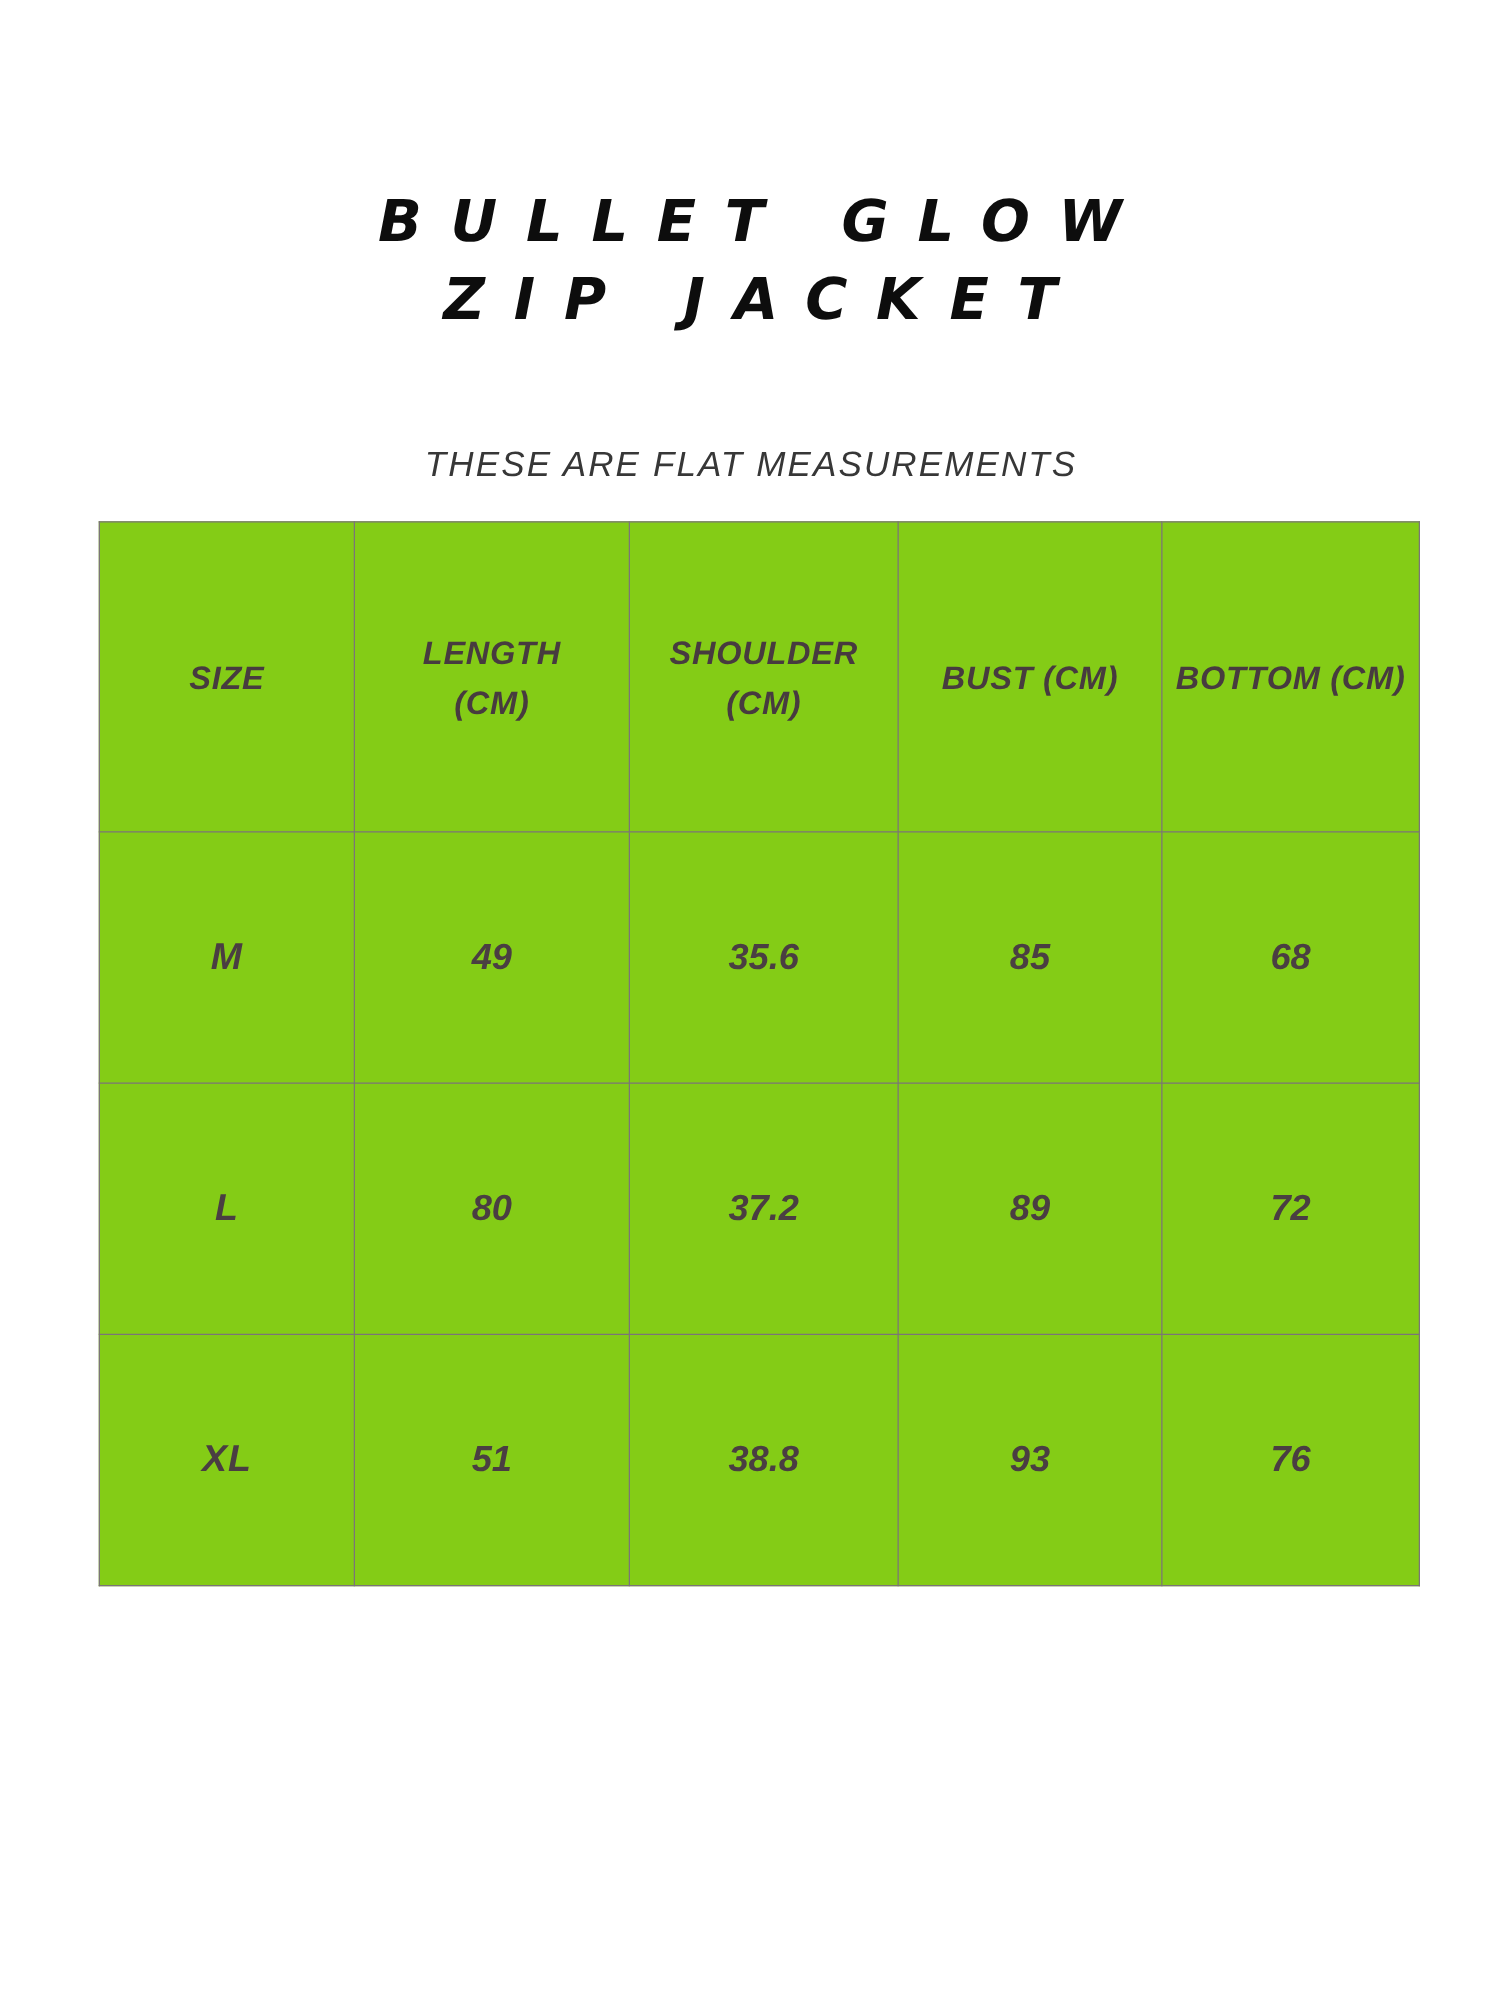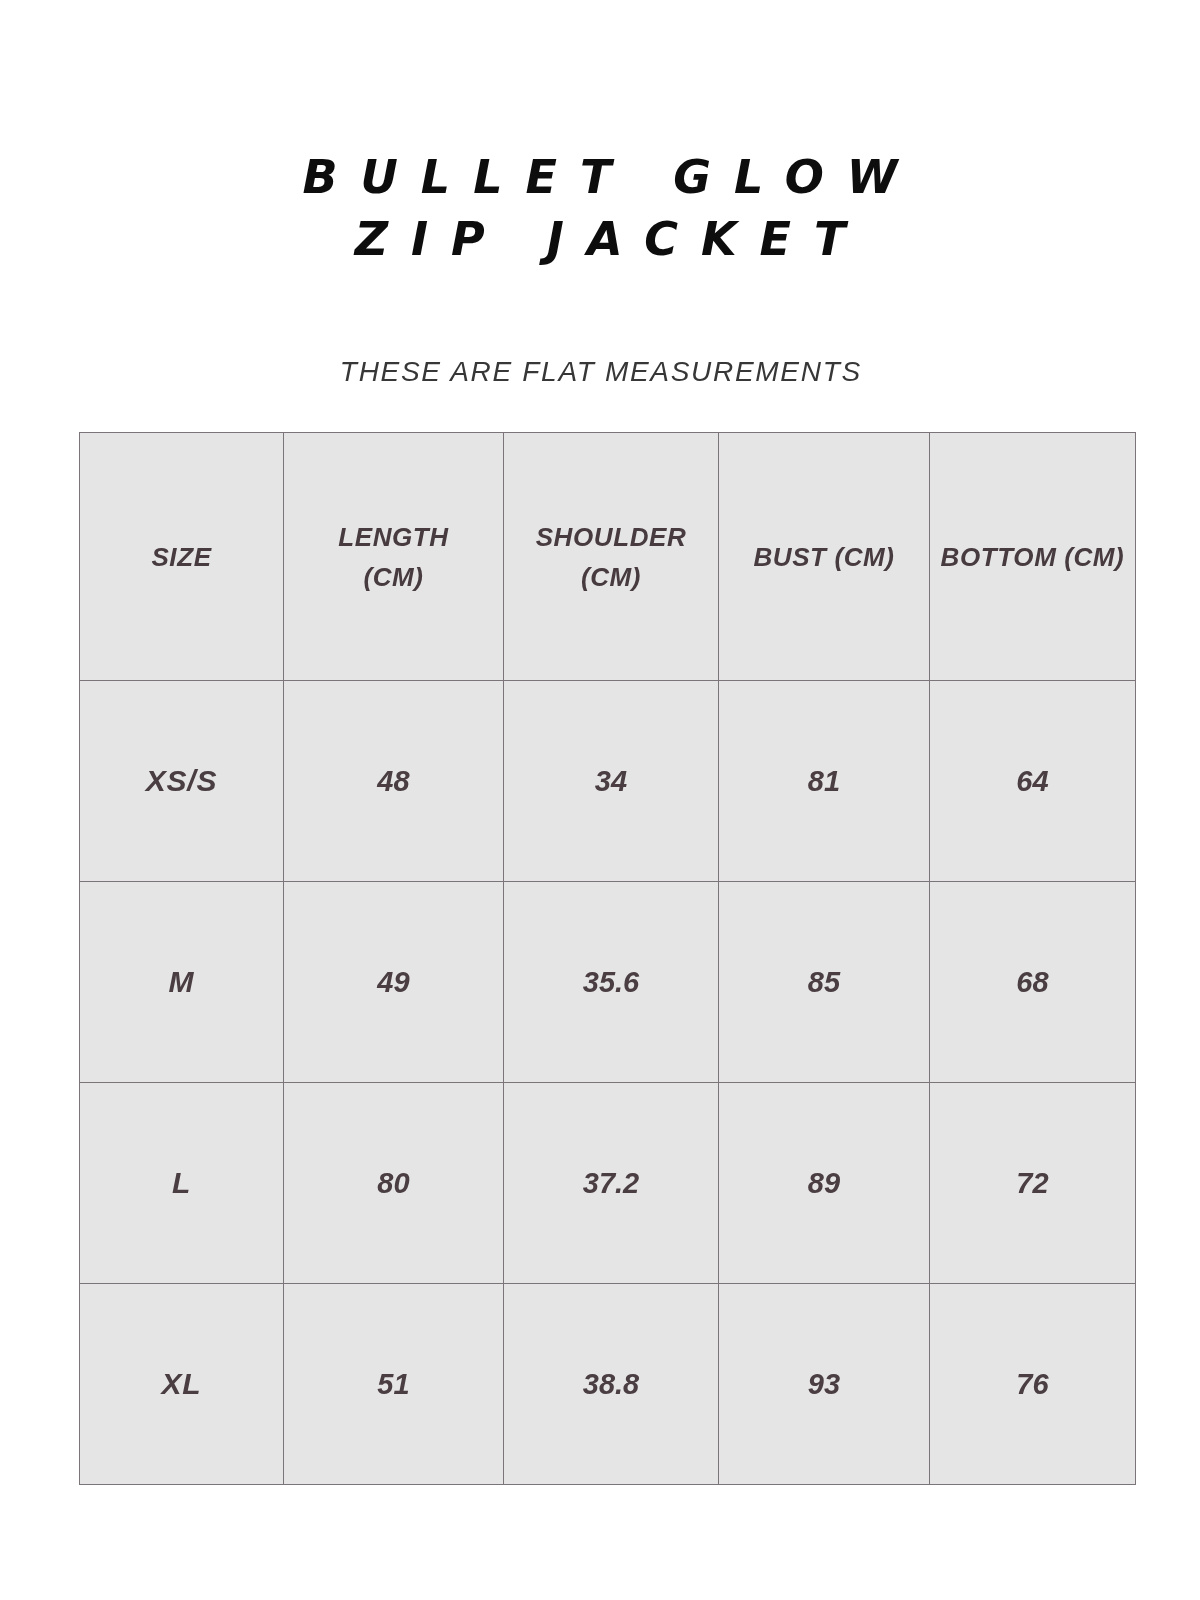--- a/index.html
+++ b/index.html
@@ -49,26 +49,26 @@
     line-height: 28px;
     font-weight: 400;
     letter-spacing: 1.7px;
     text-indent: 1.7px;
     color: #373737;
   }
 
   
   table.size-chart {
     position: absolute;
-    top: 432px;
+    top: 417px;
     left: 79px;
     width: 1056px;
     border-collapse: collapse;
     table-layout: fixed;
-    background: #e5e5e5;
+    background: #84cc16;
   }
   table.size-chart th,
   table.size-chart td {
     border: 1px solid #7b7478;
     text-align: center;
     vertical-align: middle;
     padding: 0;
   }
   table.size-chart thead tr { height: 248px; }
   table.size-chart tbody tr { height: 201px; }
@@ -145,27 +145,20 @@
         <th>LENGTH
 (CM)</th>
         <th>SHOULDER
 (CM)</th>
         <th>BUST (CM)</th>
         <th>BOTTOM (CM)</th>
       </tr>
     </thead>
     <tbody>
       <tr>
-        <td class="size-col">XS/S</td>
-        <td>48</td>
-        <td>34</td>
-        <td>81</td>
-        <td>64</td>
-      </tr>
-      <tr>
         <td class="size-col">M</td>
         <td>49</td>
         <td>35.6</td>
         <td>85</td>
         <td>68</td>
       </tr>
       <tr>
         <td class="size-col">L</td>
         <td>80</td>
         <td>37.2</td>

